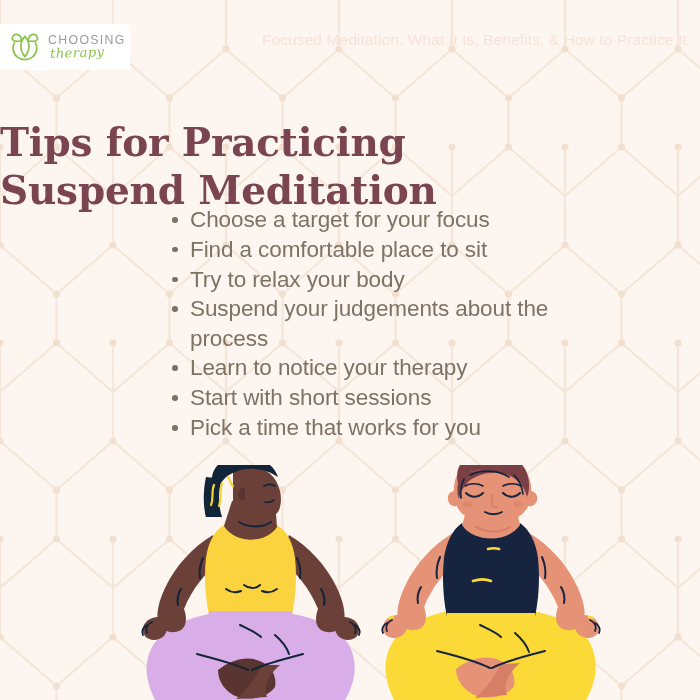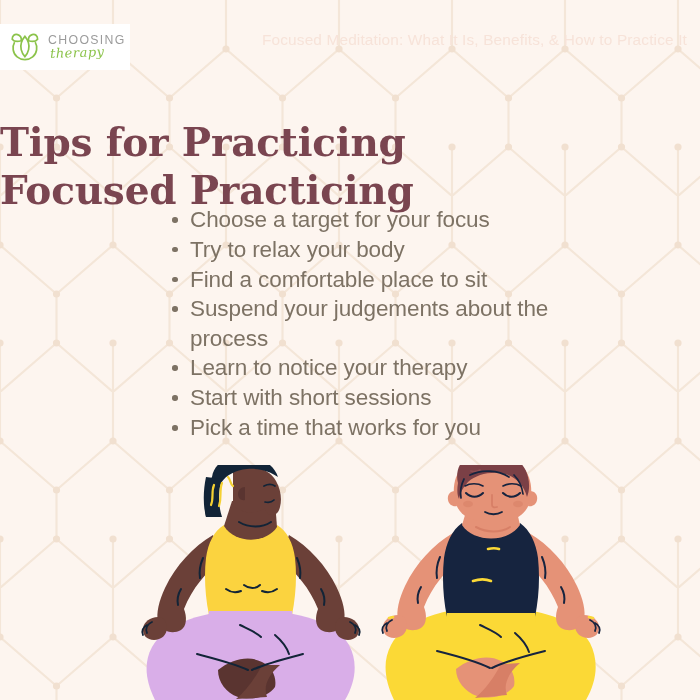--- a/index.html
+++ b/index.html
@@ -204,27 +204,27 @@
         <span id="logo-primary">CHOOSING</span>
         <span id="logo-secondary">therapy</span>
       </span>
     </div>
   </div>
 
   <div id="article-title">Focused Meditation: What It Is, Benefits, &amp; How to Practice It</div>
 
   <h1 id="headline">
     <span class="hl-line">Tips for Practicing</span>
-    <span class="hl-line">Focused Practicing</span>
+    <span class="hl-line">Suspend Meditation</span>
   </h1>
 
   <ul id="tips-list">
     <li>Choose a target for your focus</li>
+    <li>Find a comfortable place to sit</li>
     <li>Try to relax your body</li>
-    <li>Find a comfortable place to sit</li>
     <li>Suspend your judgements about the process</li>
     <li>Learn to notice your therapy</li>
     <li>Start with short sessions</li>
     <li>Pick a time that works for you</li>
   </ul>
 
   <svg id="illustration" viewBox="0 0 700 235" width="700" height="235">
 
     <g>
 

